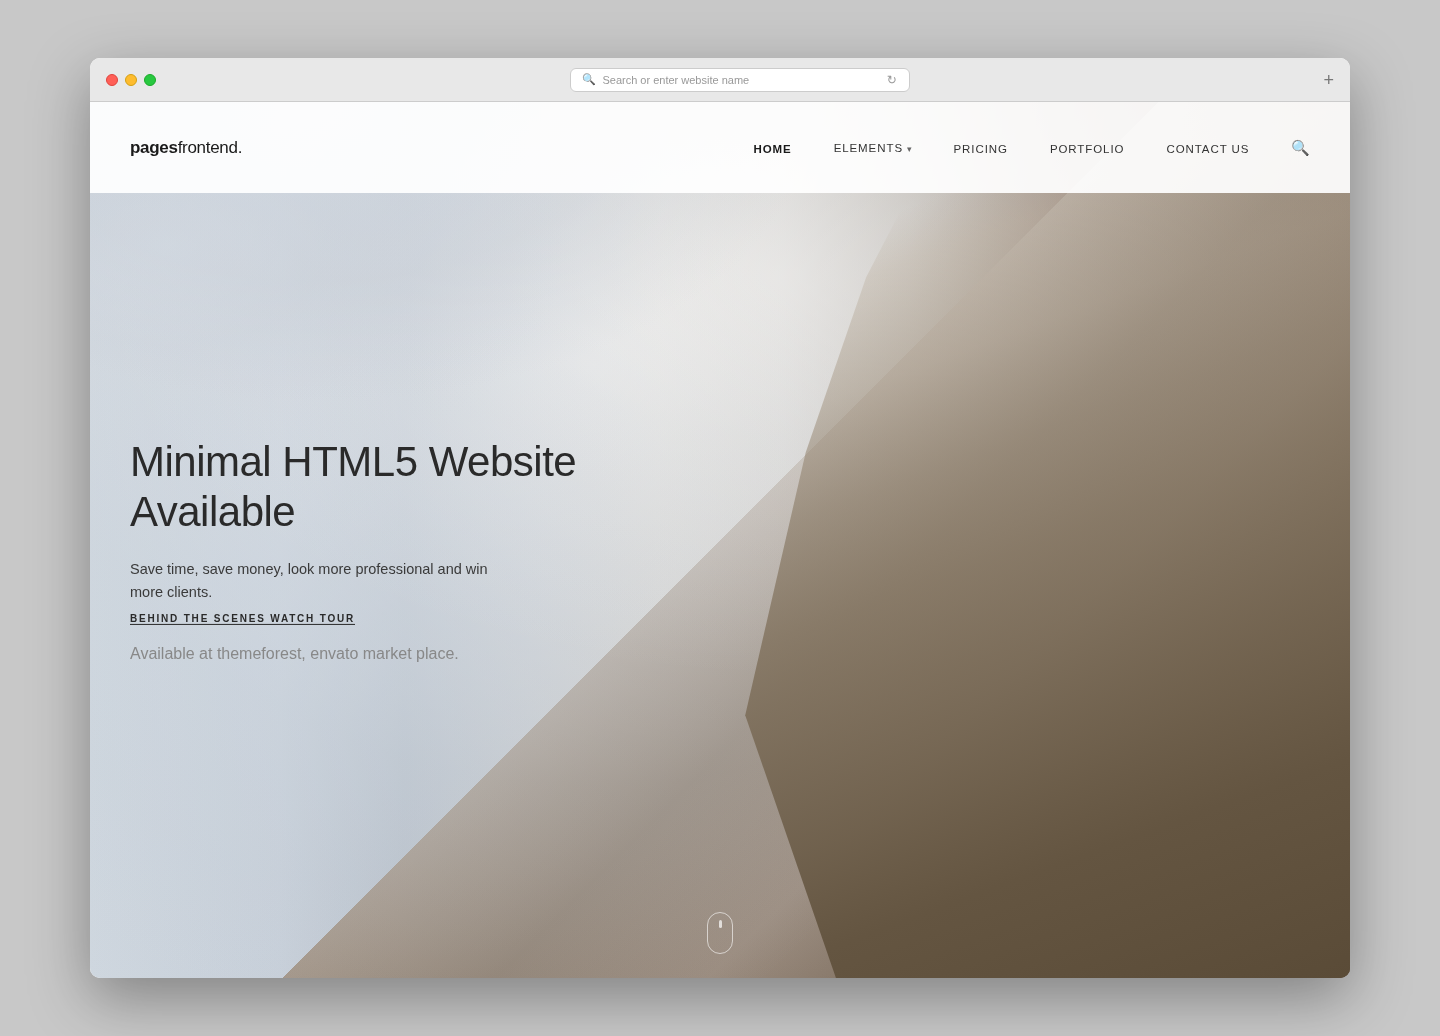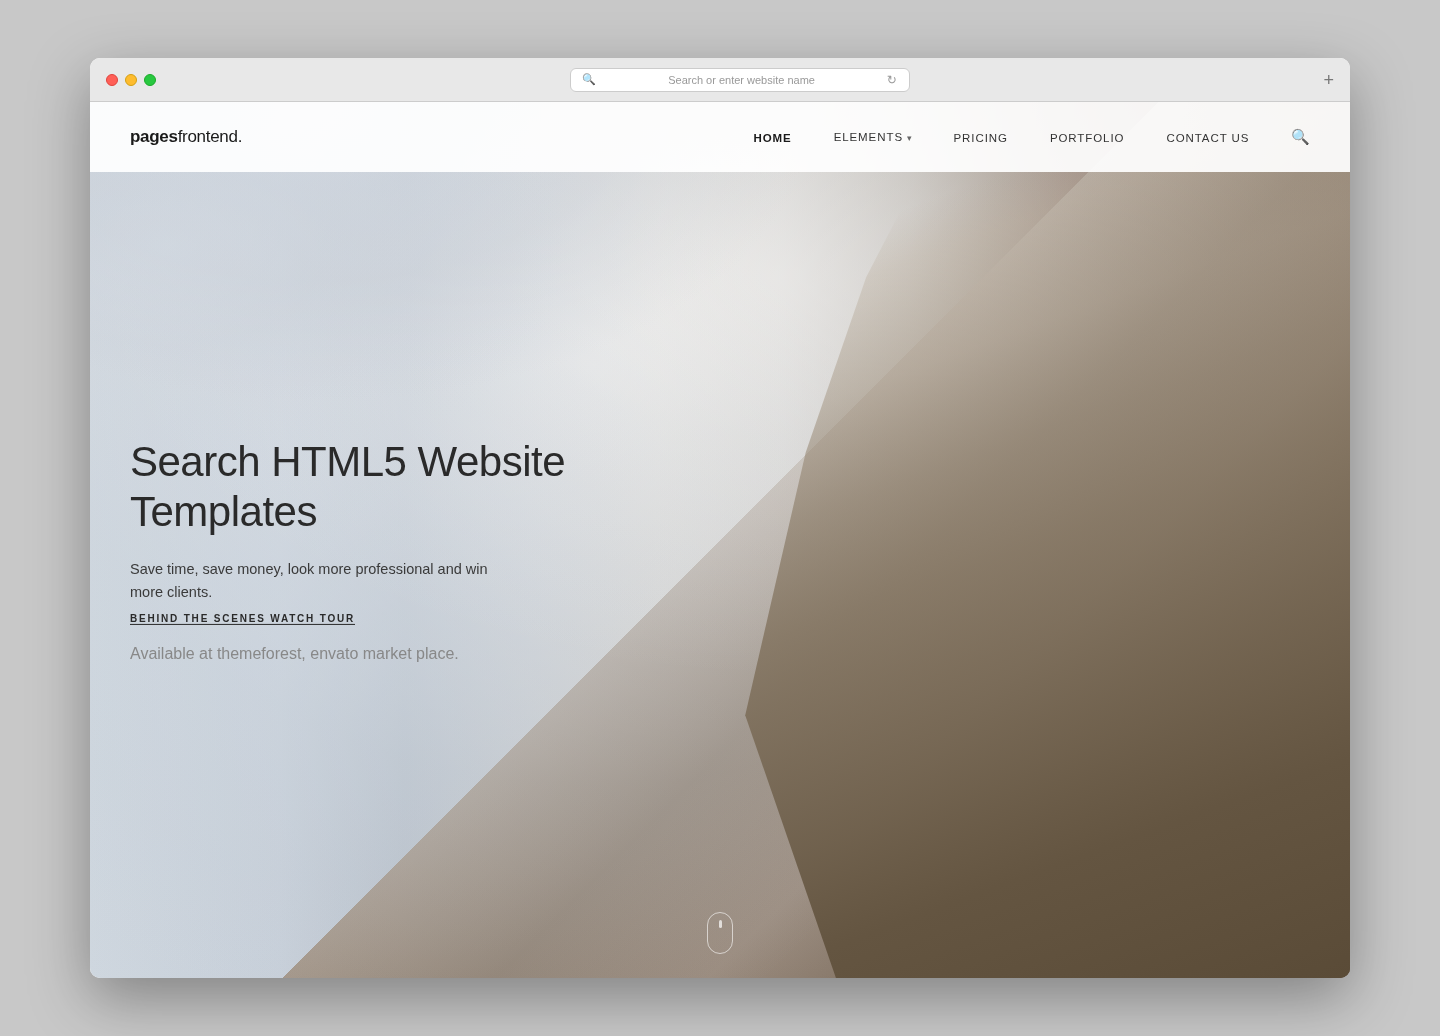--- a/index.html
+++ b/index.html
@@ -73,21 +73,21 @@
 
     .search-icon-small {
       color: #999;
       font-size: 11px;
     }
 
     .address-text {
       color: #999;
       font-size: 11px;
       flex: 1;
-      text-align: center;
+      text-align: left;
     }
 
     .reload-icon {
       color: #999;
       font-size: 12px;
       cursor: pointer;
     }
 
     .new-tab-btn {
       margin-left: auto;
@@ -210,21 +210,21 @@
     
     .nav {
       position: absolute;
       top: 0;
       left: 0;
       right: 0;
       z-index: 10;
       display: flex;
       align-items: center;
       padding: 6px 40px;
-      height: 70px;
+      height: 91px;
       background: rgba(255,255,255,0.92);
     }
 
     .logo {
       font-size: 17px;
       color: #1a1a1a;
       font-weight: 400;
       letter-spacing: -0.3px;
     }
 
@@ -401,21 +401,21 @@
         <li>
           <a href="#">CONTACT US</a>
         </li>
         <li>
           <span class="nav-search">🔍</span>
         </li>
       </ul>
     </nav>
 
     <div class="hero-content">
-      <h1 class="hero-title">Search HTML5 Website Templates</h1>
+      <h1 class="hero-title">Minimal HTML5 Website Available</h1>
       <p class="hero-subtitle">Save time, save money, look more professional and win more clients.</p>
       <a href="#" class="hero-cta-link">BEHIND THE SCENES WATCH TOUR</a>
       <span class="hero-market-text">Available at themeforest, envato market place.</span>
     </div>
 
     <div class="scroll-indicator">
       <div class="scroll-dot"></div>
     </div>
 
   </div>

